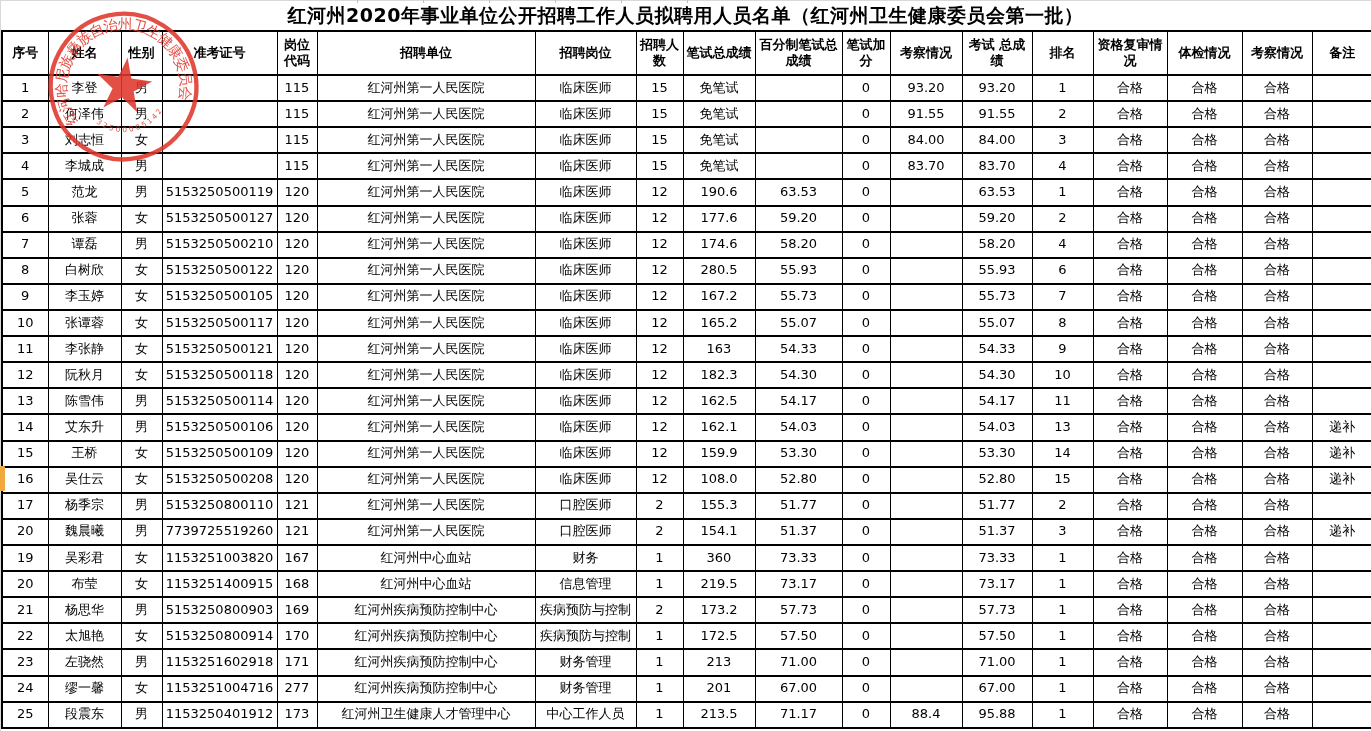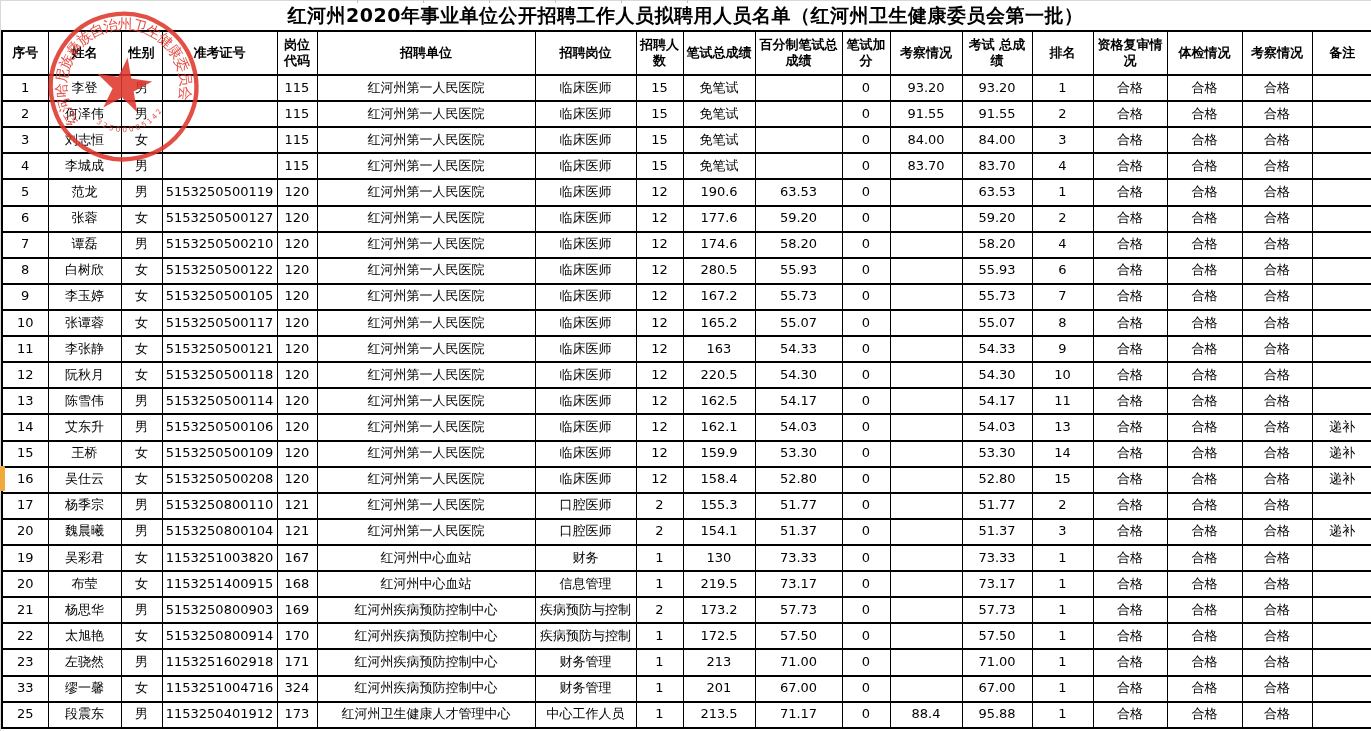--- a/index.html
+++ b/index.html
@@ -321,21 +321,21 @@
       </tr>
       <tr>
         <td>12</td>
         <td>阮秋月</td>
         <td>女</td>
         <td class="num">5153250500118</td>
         <td>120</td>
         <td>红河州第一人民医院</td>
         <td>临床医师</td>
         <td>12</td>
-        <td>220.5</td>
+        <td>182.3</td>
         <td>54.30</td>
         <td>0</td>
         <td></td>
         <td>54.30</td>
         <td>10</td>
         <td>合格</td>
         <td>合格</td>
         <td>合格</td>
         <td></td>
       </tr>
@@ -401,21 +401,21 @@
       </tr>
       <tr>
         <td>16</td>
         <td>吴仕云</td>
         <td>女</td>
         <td class="num">5153250500208</td>
         <td>120</td>
         <td>红河州第一人民医院</td>
         <td>临床医师</td>
         <td>12</td>
-        <td>158.4</td>
+        <td>108.0</td>
         <td>52.80</td>
         <td>0</td>
         <td></td>
         <td>52.80</td>
         <td>15</td>
         <td>合格</td>
         <td>合格</td>
         <td>合格</td>
         <td>递补</td>
       </tr>
@@ -436,21 +436,21 @@
         <td>2</td>
         <td>合格</td>
         <td>合格</td>
         <td>合格</td>
         <td></td>
       </tr>
       <tr>
         <td>20</td>
         <td>魏晨曦</td>
         <td>男</td>
-        <td class="num">5153250800104</td>
+        <td class="num">7739725519260</td>
         <td>121</td>
         <td>红河州第一人民医院</td>
         <td>口腔医师</td>
         <td>2</td>
         <td>154.1</td>
         <td>51.37</td>
         <td>0</td>
         <td></td>
         <td>51.37</td>
         <td>3</td>
@@ -461,21 +461,21 @@
       </tr>
       <tr>
         <td>19</td>
         <td>吴彩君</td>
         <td>女</td>
         <td class="num">1153251003820</td>
         <td>167</td>
         <td>红河州中心血站</td>
         <td>财务</td>
         <td>1</td>
-        <td>130</td>
+        <td>360</td>
         <td>73.33</td>
         <td>0</td>
         <td></td>
         <td>73.33</td>
         <td>1</td>
         <td>合格</td>
         <td>合格</td>
         <td>合格</td>
         <td></td>
       </tr>
@@ -553,25 +553,25 @@
         <td>0</td>
         <td></td>
         <td>71.00</td>
         <td>1</td>
         <td>合格</td>
         <td>合格</td>
         <td>合格</td>
         <td></td>
       </tr>
       <tr>
-        <td>33</td>
+        <td>24</td>
         <td>缪一馨</td>
         <td>女</td>
         <td class="num">1153251004716</td>
-        <td>324</td>
+        <td>277</td>
         <td>红河州疾病预防控制中心</td>
         <td>财务管理</td>
         <td>1</td>
         <td>201</td>
         <td>67.00</td>
         <td>0</td>
         <td></td>
         <td>67.00</td>
         <td>1</td>
         <td>合格</td>

